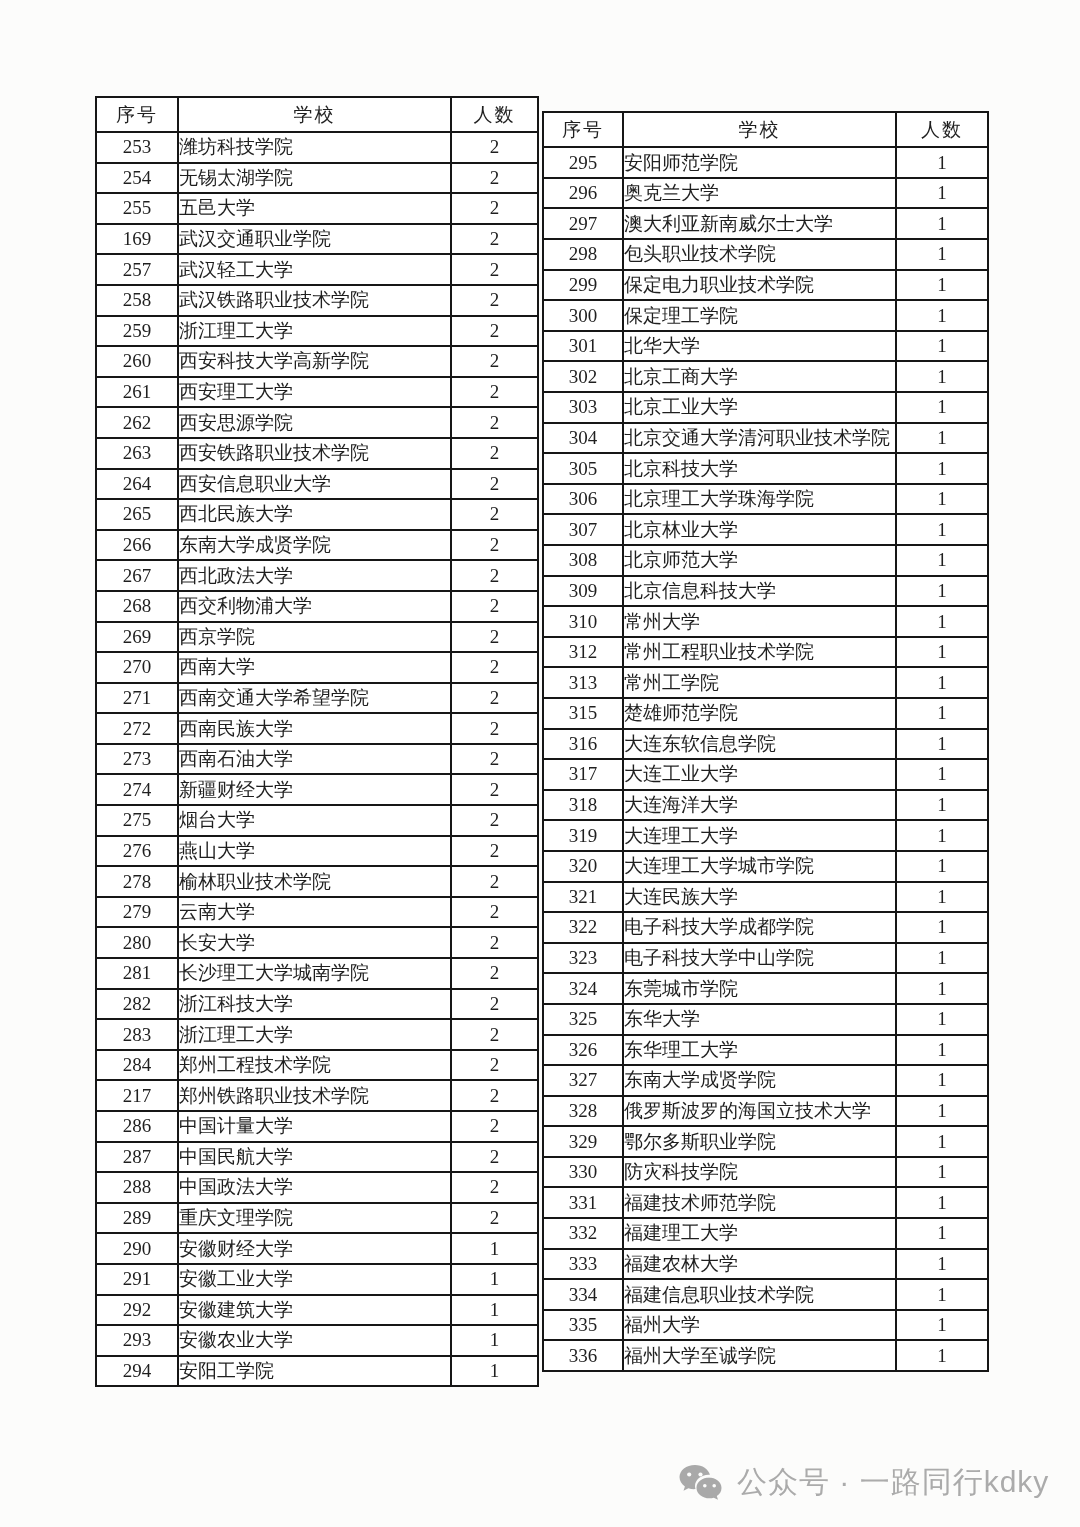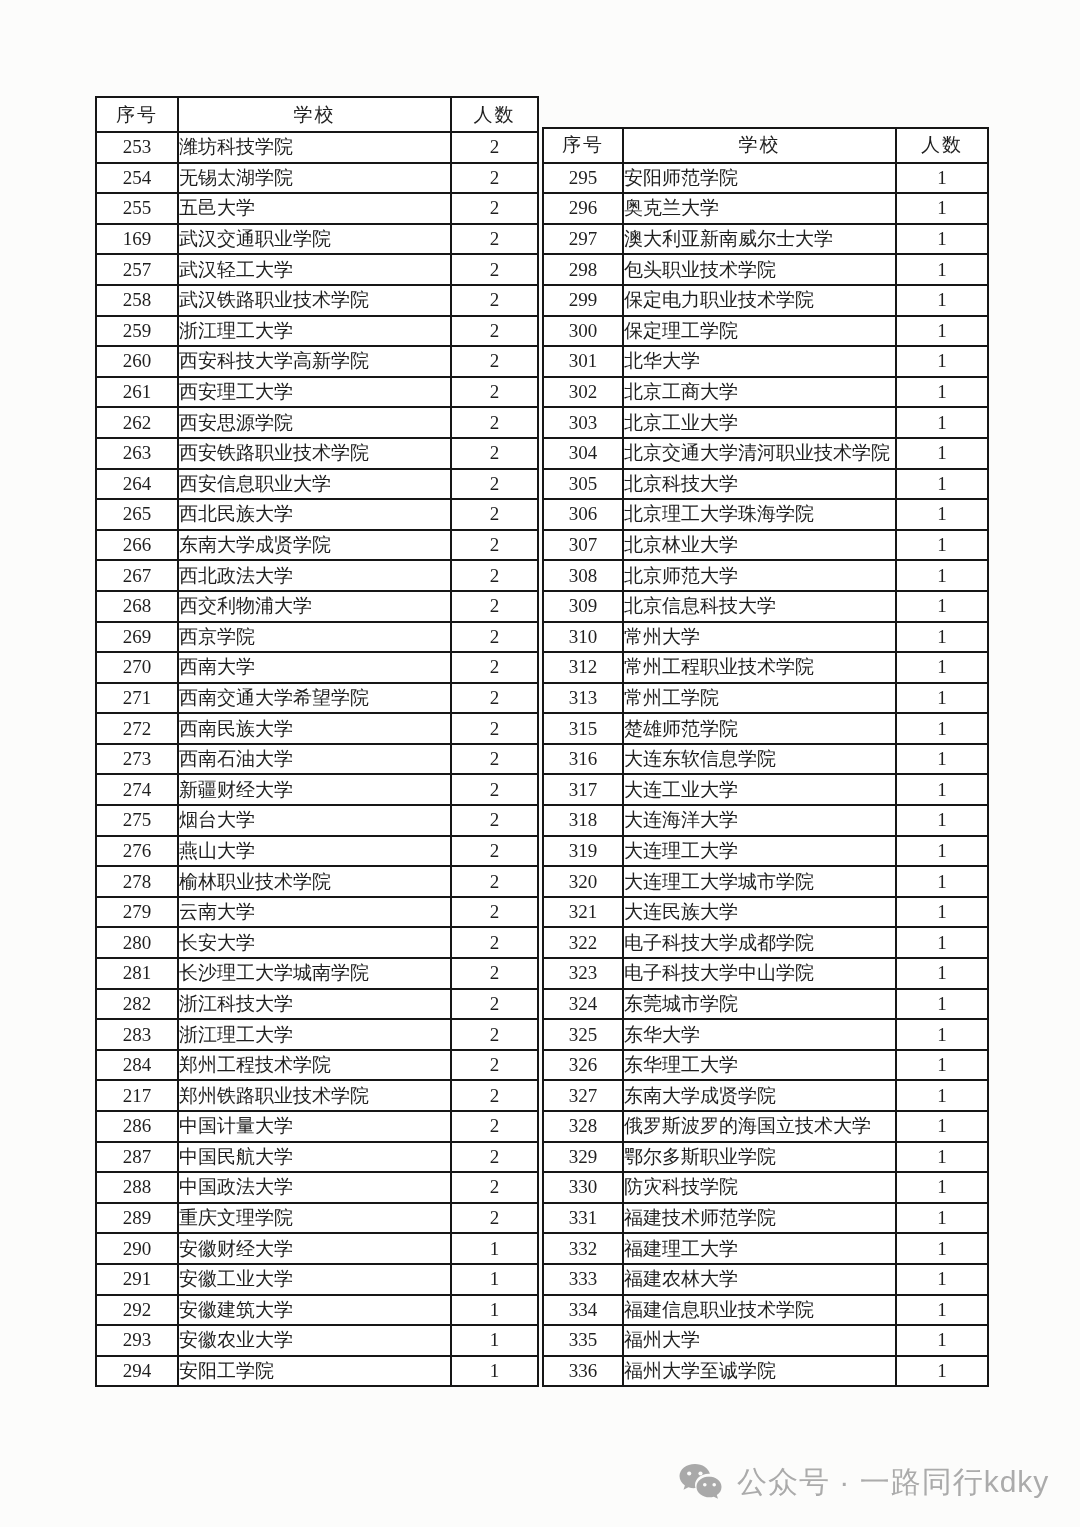--- a/index.html
+++ b/index.html
@@ -13,21 +13,21 @@
     position: relative;
     font-family: "Liberation Serif", "DejaVu Serif", serif;
     color: #1f1f1f;
     overflow: hidden;
   }
   .tables {
     position: absolute;
     left: 95px;
     top: 96px;
     display: flex;
-    align-items: flex-end;
+    align-items: center;
   }
   table.t {
     border-collapse: collapse;
     table-layout: fixed;
     font-size: 19px;
     background: #fff;
   }
   table.t.left { margin-right: 3px; }
   table.t th, table.t td {
     border: 2px solid #161616;
@@ -42,21 +42,21 @@
     letter-spacing: 2px;
   }
   table.t td { height: 28.6px; }
   td.idx, td.count { text-align: center; font-family: "Liberation Serif", "DejaVu Serif", serif; }
   td.school { text-align: left; padding-left: 6px; }
   .footer {
     position: absolute;
     left: 678px;
     top: 1462px;
     display: flex;
-    align-items: flex-start;
+    align-items: flex-end;
     gap: 13px;
     font-family: "Liberation Sans", "DejaVu Sans", sans-serif;
     font-size: 30px;
     color: #ababab;
     letter-spacing: 1px;
   }
   .wechat-icon { display: block; }
 </style>
 </head>
 <body>

